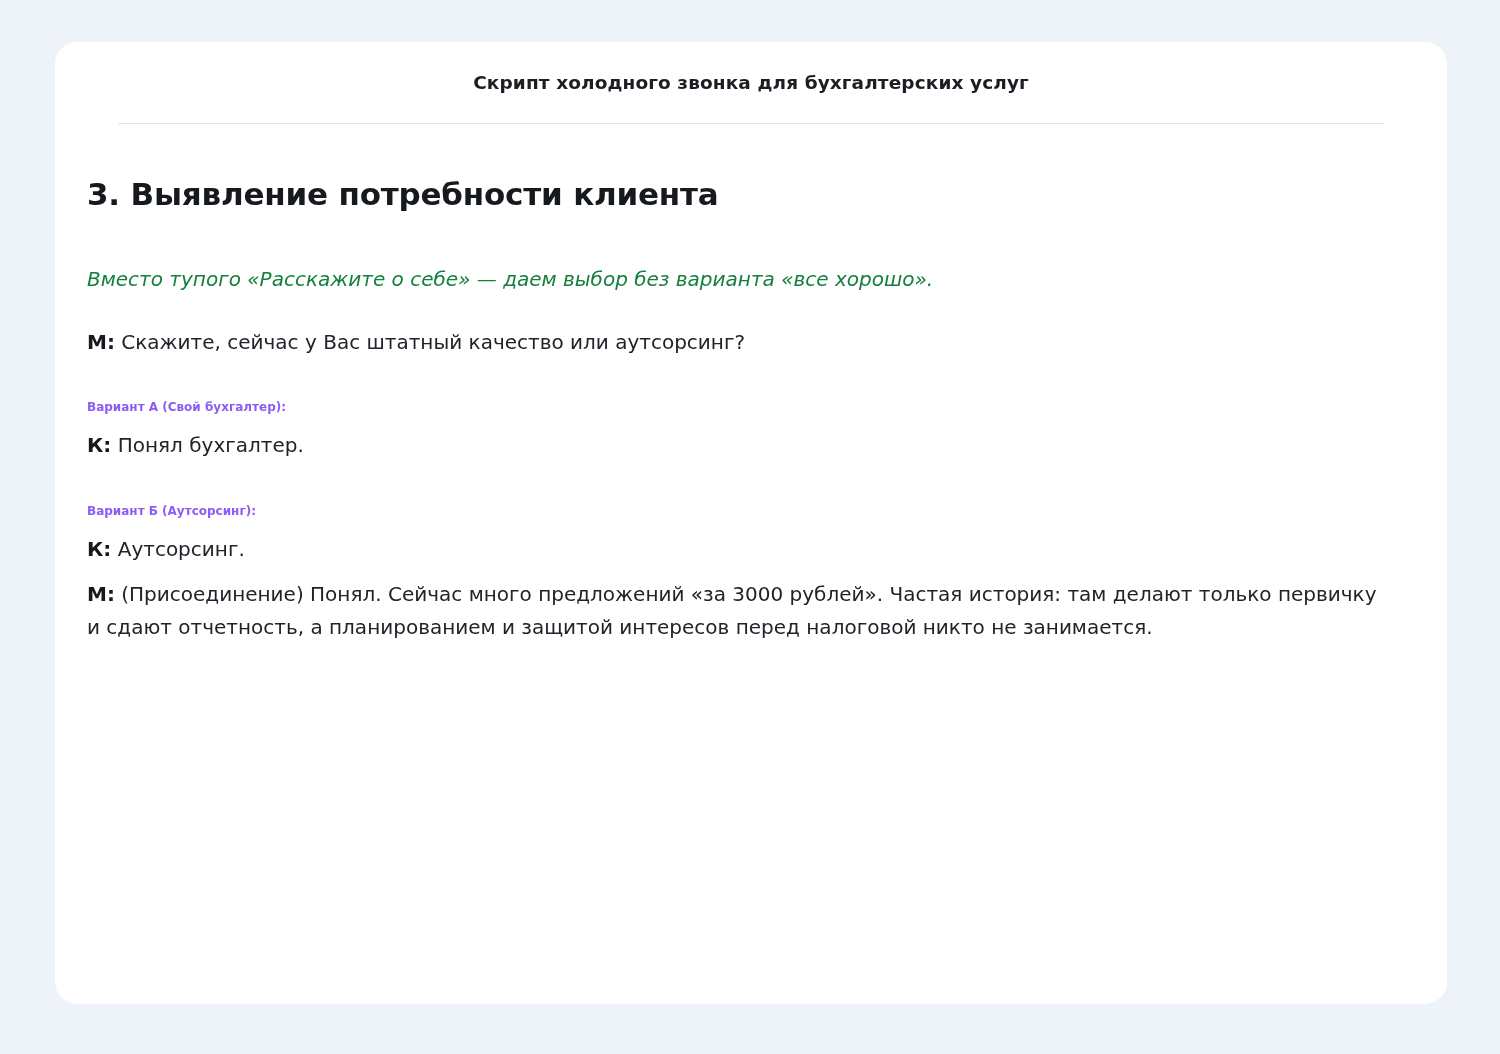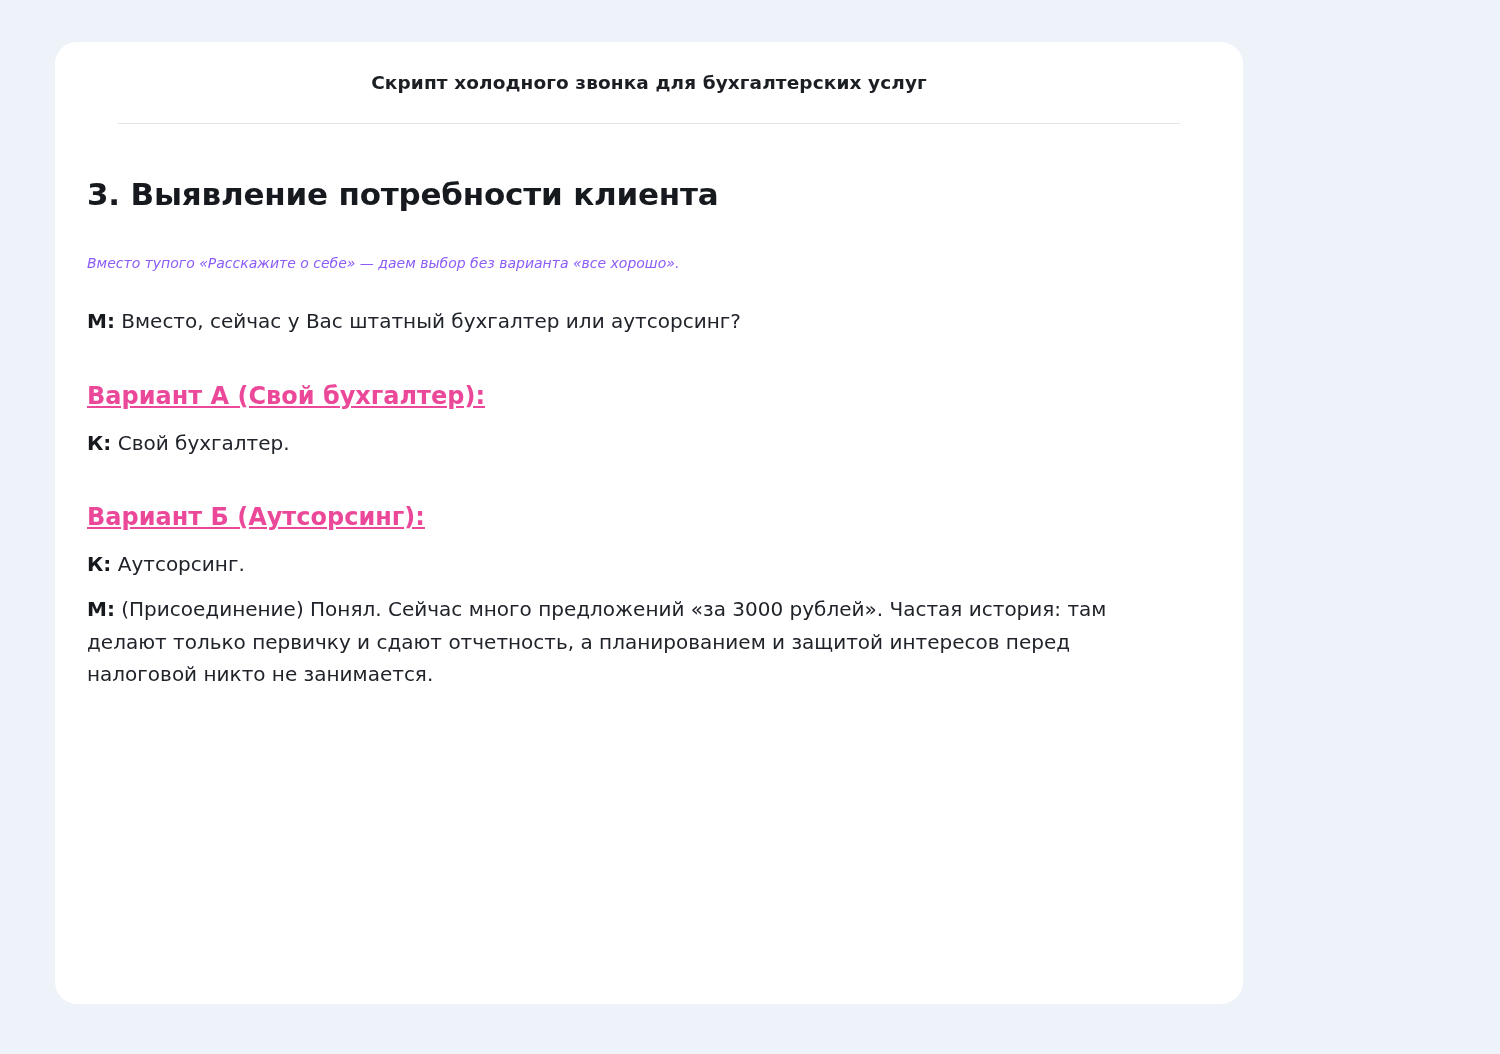--- a/index.html
+++ b/index.html
@@ -11,21 +11,21 @@
     height: 1054px;
     background: #eef2f9;
     font-family: "DejaVu Sans", "Liberation Sans", sans-serif;
     overflow: hidden;
   }
 
   .page {
     position: absolute;
     left: 55px;
     top: 42px;
-    width: 1188px;
+    width: 1392px;
     height: 962px;
     background: #ffffff;
     border-radius: 22px;
     box-sizing: border-box;
     overflow: hidden;
   }
 
   .doc-title {
     text-align: center;
     font-size: 18.5px;
@@ -47,45 +47,44 @@
 
   h2.section-heading {
     font-size: 31px;
     font-weight: bold;
     color: #16191d;
     margin: 52px 0 0 0;
     letter-spacing: -0.2px;
   }
 
   p.intro-italic {
-    font-size: 14px;
+    font-size: 20px;
     font-style: italic;
-    color: #8b5cf6;
-    margin: 41px 0 0 0;
+    color: #15803d;
+    margin: 53px 0 0 0;
     line-height: 1.45;
   }
 
   p.line {
     font-size: 20px;
     color: #20242a;
     margin: 32px 0 0 0;
     line-height: 1.62;
   }
 
   p.line.tight {
     margin-top: 13px;
   }
 
   p.variant-label {
-    font-size: 24px;
+    font-size: 12px;
     font-weight: bold;
-    color: #ec4899;
+    color: #8b5cf6;
     margin: 40px 0 0 0;
     line-height: 1.5;
-    text-decoration: underline;
   }
 
   .speaker {
     font-weight: bold;
     color: #16191d;
   }
 </style>
 </head>
 <body>
 
@@ -95,27 +94,27 @@
 
   <div class="divider"></div>
 
   <div class="content">
 
     <h2 class="section-heading">3. Выявление потребности клиента</h2>
 
     <p class="intro-italic">Вместо тупого «Расскажите о себе» — даем выбор без варианта «все хорошо».</p>
 
     <p class="line">
-      <span class="speaker">М:</span><span> Вместо, сейчас у Вас штатный бухгалтер или аутсорсинг?</span>
+      <span class="speaker">М:</span><span> Скажите, сейчас у Вас штатный качество или аутсорсинг?</span>
     </p>
 
     <p class="variant-label">Вариант А (Свой бухгалтер):</p>
 
     <p class="line tight">
-      <span class="speaker">К:</span><span> Свой бухгалтер.</span>
+      <span class="speaker">К:</span><span> Понял бухгалтер.</span>
     </p>
 
 
     <p class="variant-label">Вариант Б (Аутсорсинг):</p>
 
     <p class="line tight">
       <span class="speaker">К:</span><span> Аутсорсинг.</span>
     </p>
 
     <p class="line tight">

